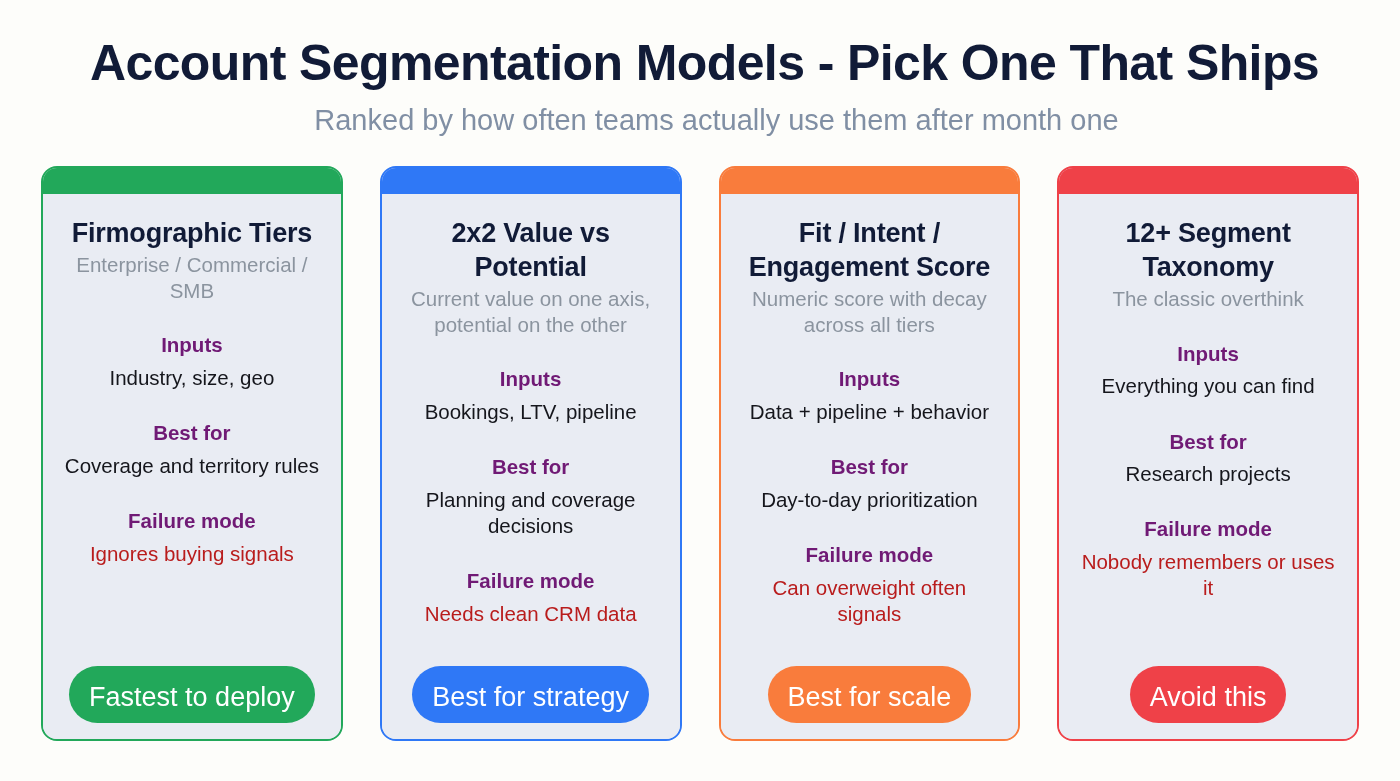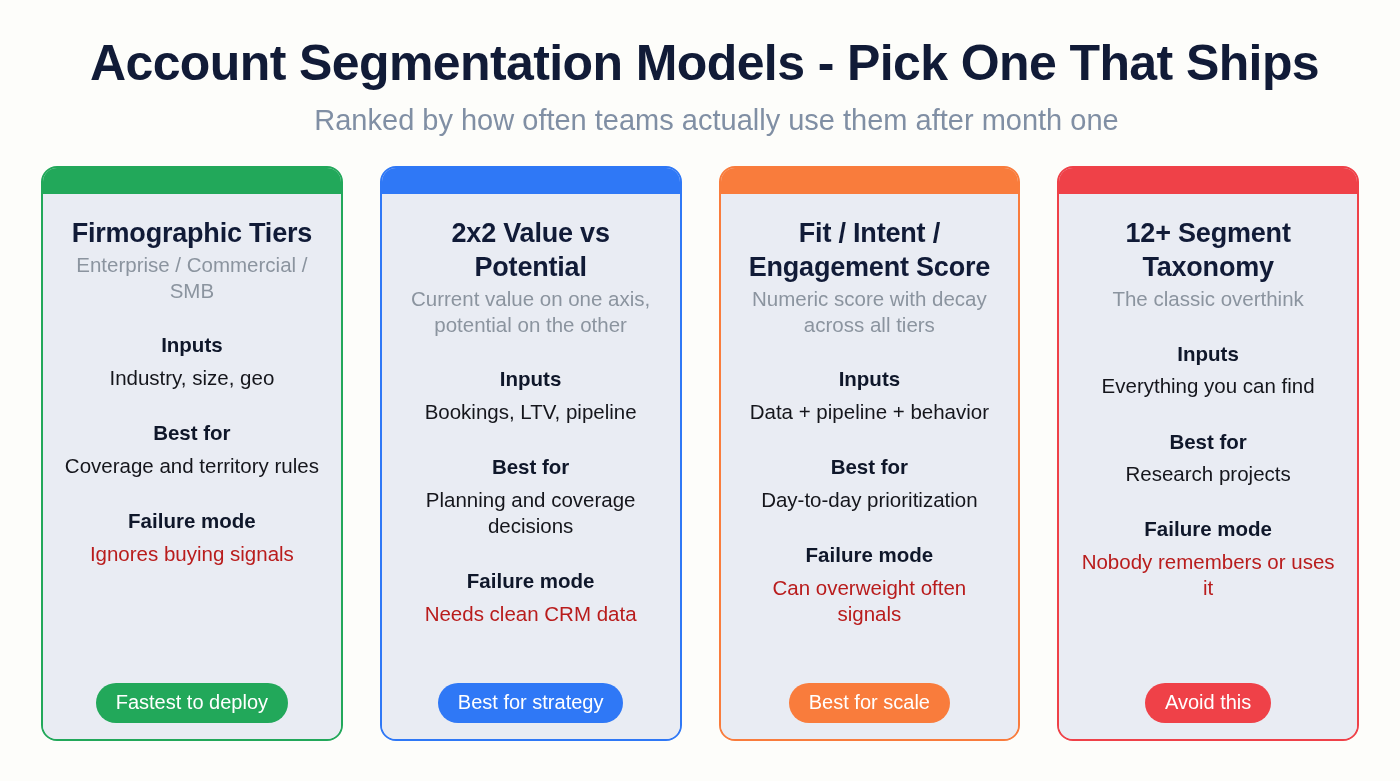--- a/index.html
+++ b/index.html
@@ -103,21 +103,21 @@
     font-weight: normal;
   }
 
   .section {
     margin-top: 29px;
   }
 
   .section-label {
     font-size: 20.5px;
     font-weight: bold;
-    color: #0f172a;
+    color: #701a75;
     line-height: 1.3;
   }
 
   .section-value {
     margin-top: 6px;
     font-size: 20.5px;
     font-weight: normal;
     color: #15161c;
     line-height: 1.28;
   }
@@ -130,23 +130,23 @@
     margin-top: auto;
     padding-top: 20px;
     display: flex;
     justify-content: center;
   }
 
   .badge {
     display: inline-block;
     border-radius: 999px;
     color: #ffffff;
-    font-size: 20px;
-    font-weight: normal;
-    padding: 7px 20px 9px 20px;
+    font-size: 27px;
+    font-weight: normal;
+    padding: 15px 20px 9px 20px;
     line-height: 1.2;
     white-space: nowrap;
   }
 </style>
 </head>
 <body style="background: rgb(253, 253, 250);">
 
 <div class="page">
 
   <div class="header">

